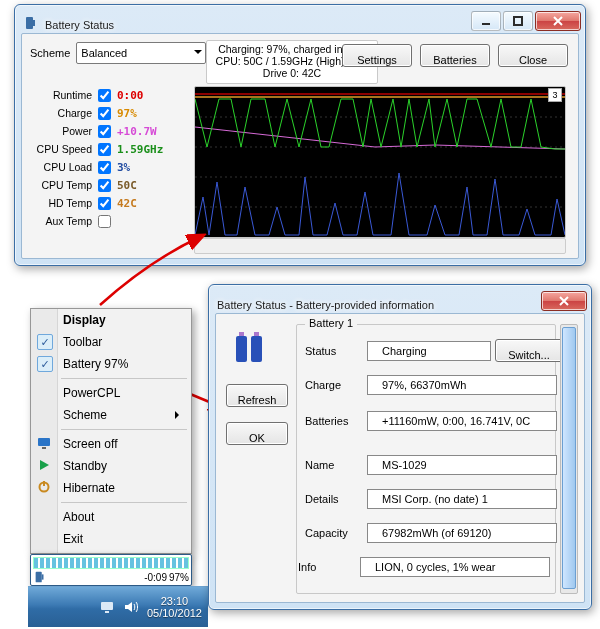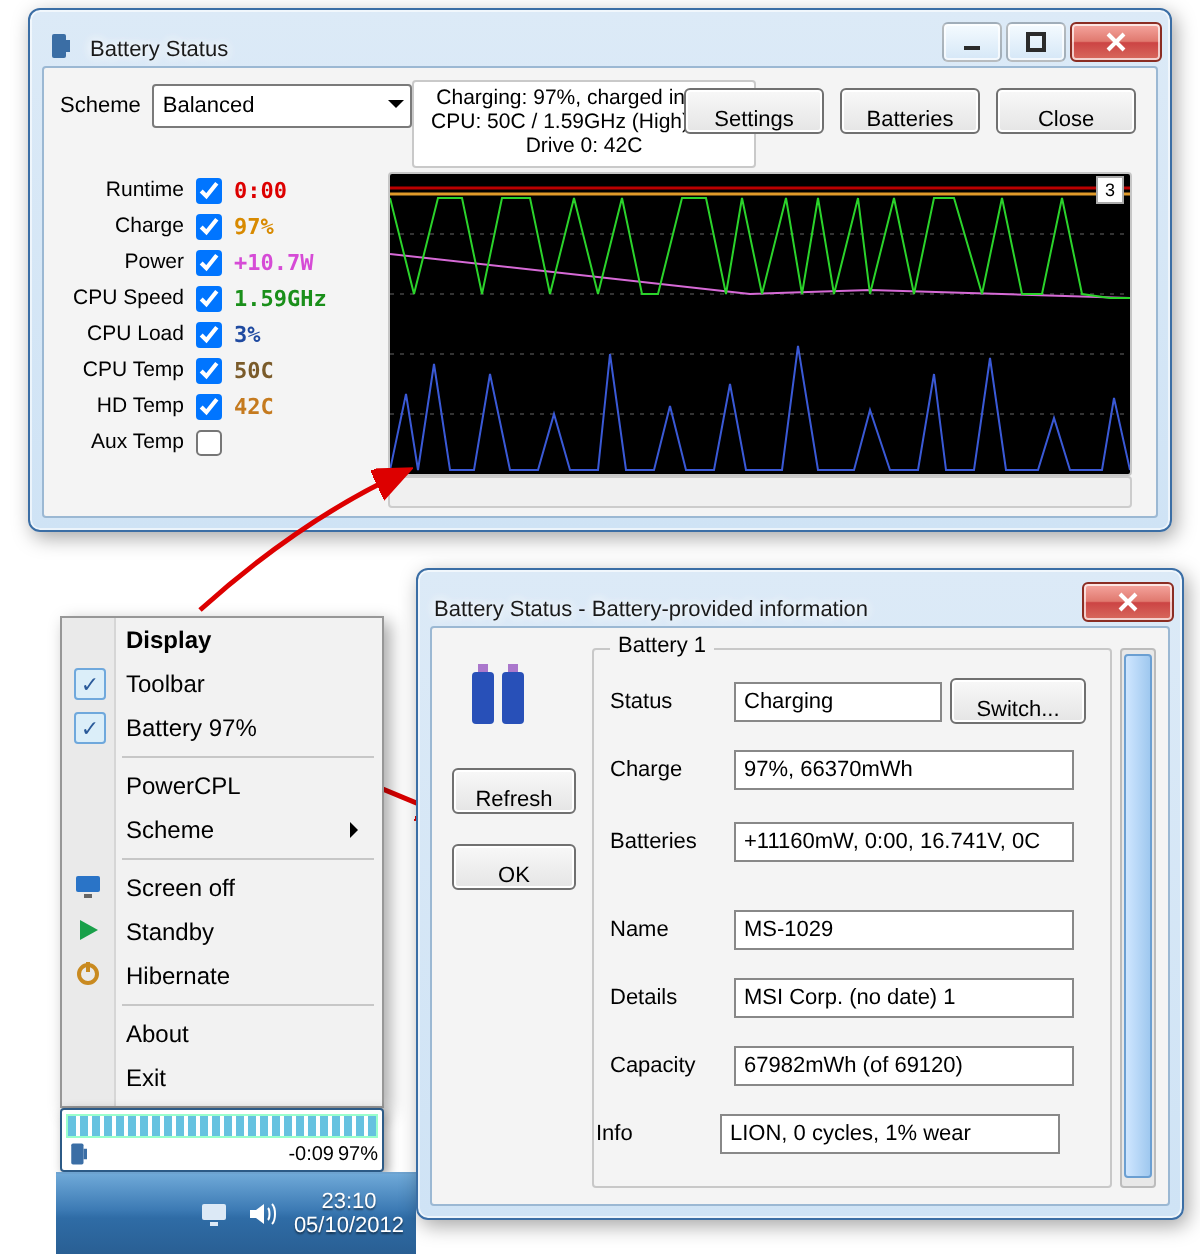--- a/index.html
+++ b/index.html
@@ -14,21 +14,21 @@
   .win-btn{width:28px;height:18px;border:1px solid rgba(0,0,0,.25);border-radius:3px;background:linear-gradient(#f5fbff,#d5e7f7);display:flex;align-items:center;justify-content:center;box-shadow:0 0 0 1px rgba(255,255,255,.7) inset}
   .win-btn svg{width:10px;height:10px}
   .win-btn.close{width:44px;background:linear-gradient(#f6a7a0,#e0796f 48%,#c44 52%,#d86a5e);border-color:#8b2d23}
   .client{position:absolute;border:1px solid #9bb8d3;background:#f4f4f4;border-radius:2px}
 
   
   .lbl{text-align:right;color:#000}
   .dd{height:20px;border:1px solid #7a7a7a;background:#fff;display:flex;align-items:center;padding:0 14px 0 4px;position:relative;border-radius:2px}
   .dd:after{content:"";position:absolute;right:3px;top:7px;border:4px solid transparent;border-top-color:#000}
   .btn{height:21px;border:1px solid #707070;background:linear-gradient(#f8f8f8,#e5e5e5);border-radius:3px;display:inline-flex;align-items:flex-end;justify-content:center;padding:0 4px;box-shadow:0 0 0 1px #fff inset}
-  .txt{height:18px;border:1px solid #888;background:#fff;padding:0 4px;display:flex;align-items:center;overflow:hidden;white-space:nowrap}
+  .txt{height:18px;border:1px solid #888;background:#fff;padding:0 14px;display:flex;align-items:center;overflow:hidden;white-space:nowrap}
   input.chk{width:13px;height:13px;margin:0}
 
   
   .scheme-row{position:absolute;left:8px;top:8px;display:flex;align-items:center;gap:6px}
   .status-box{position:absolute;left:184px;top:6px;width:170px;height:40px;border:1px solid #c9c9c9;background:#fff;text-align:center;font-size:10.5px;line-height:12px;padding-top:2px;border-radius:2px}
   .top-btns{position:absolute;right:10px;top:10px;display:flex;gap:8px}
   .top-btns .btn{width:60px}
 
   .readouts{position:absolute;left:6px;top:52px;width:160px}
   .readouts .row{display:flex;align-items:center;height:18px;gap:6px}

